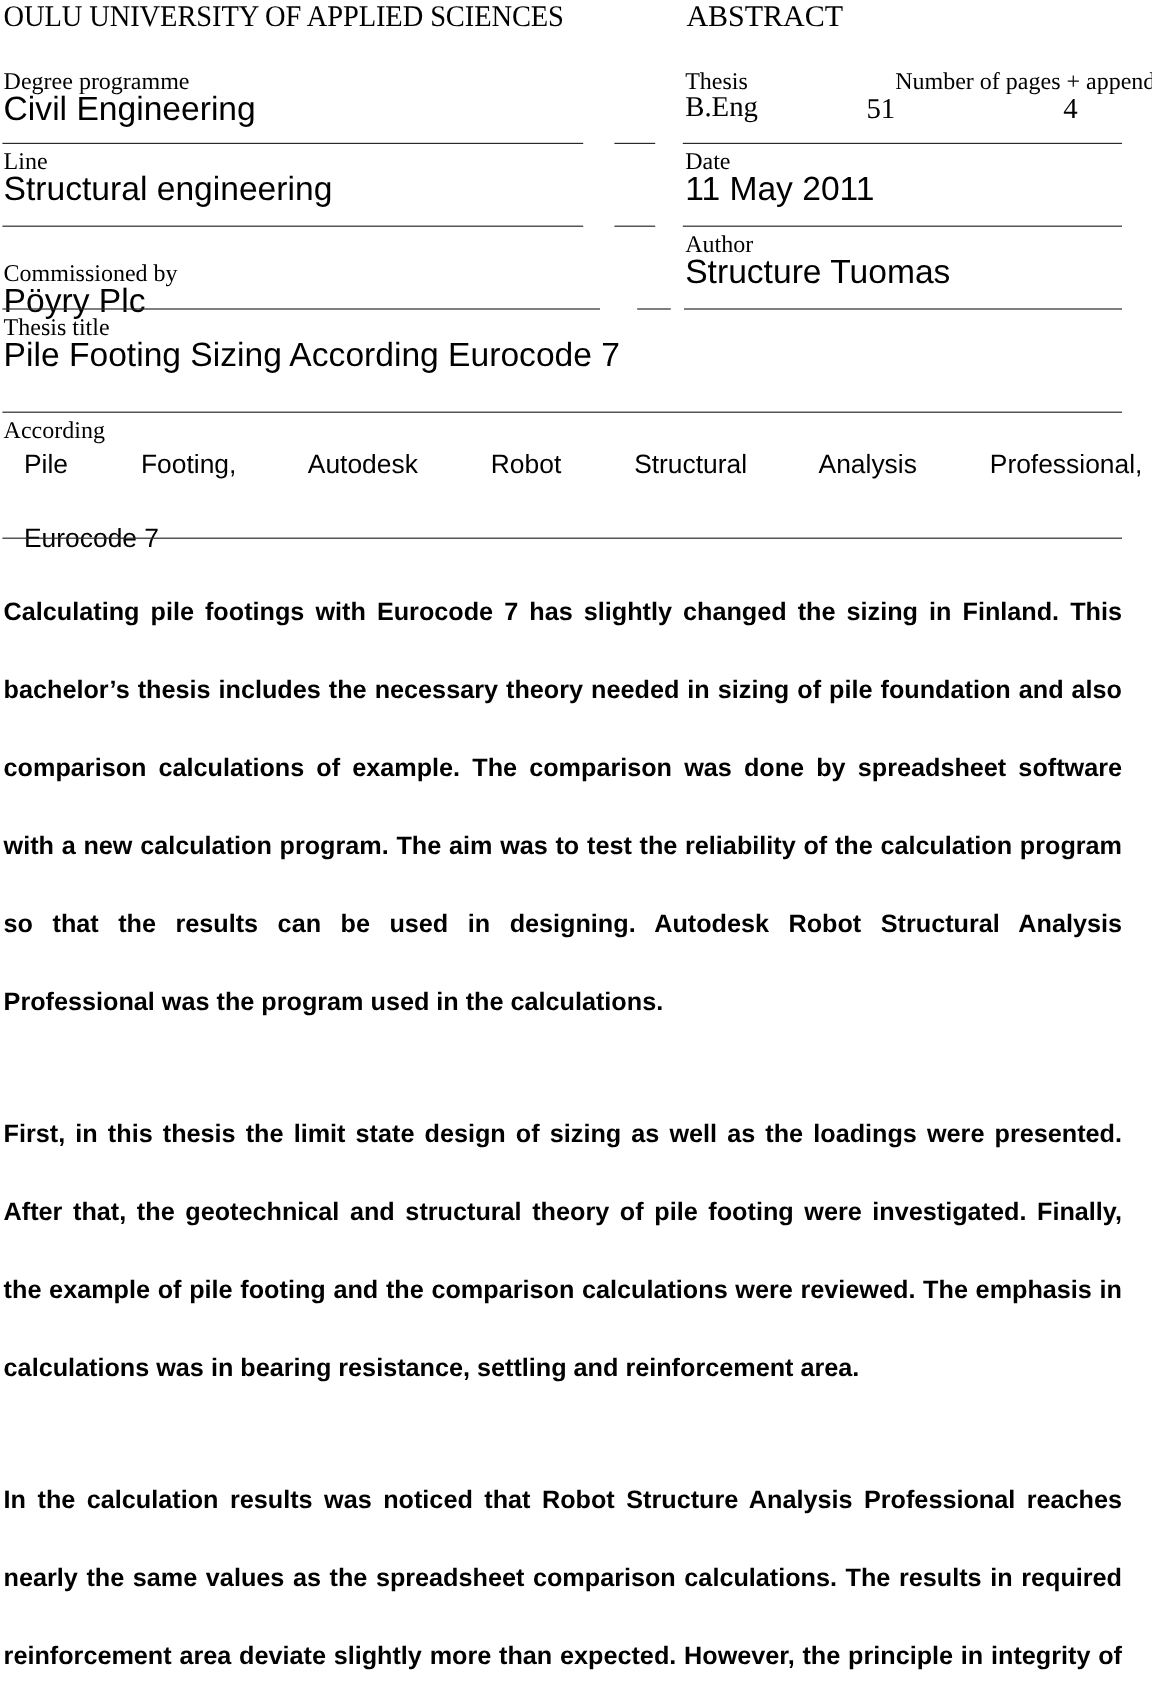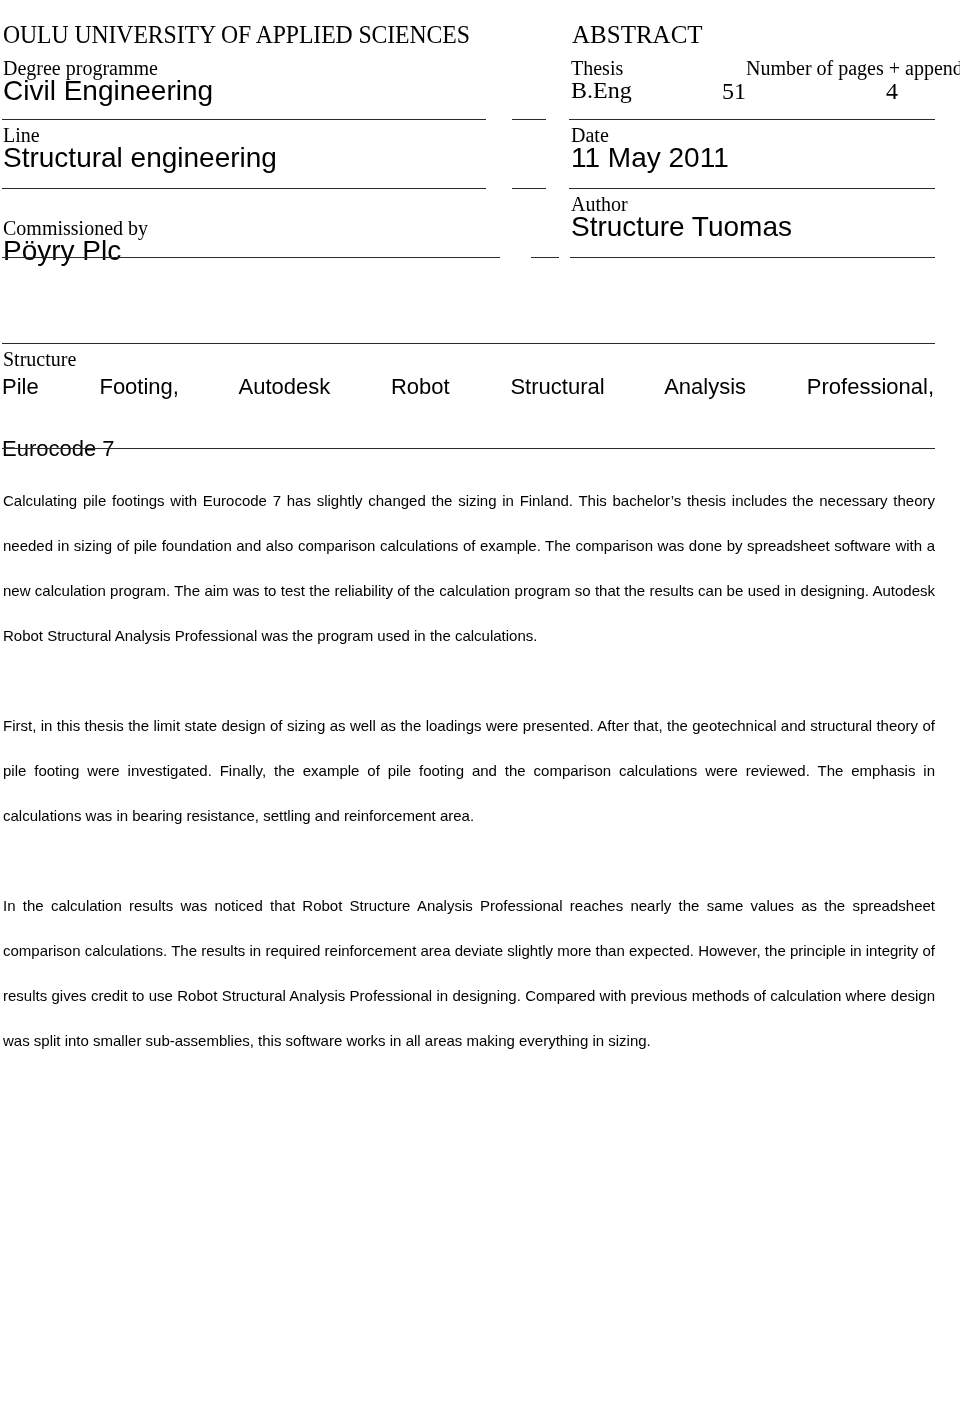--- a/index.html
+++ b/index.html
@@ -20,21 +20,21 @@
     position: relative;
     width: 960px;
     height: 1415px;
     padding: 0;
     box-sizing: border-box;
   }
 
   
   .masthead {
     position: absolute;
-    top: 20px;
+    top: 0;
     left: 0;
     width: 960px;
     height: 34px;
   }
   .masthead-org {
     position: absolute;
     left: 3px;
     top: 0;
     font-family: "Liberation Serif", serif;
     font-size: 25px;
@@ -80,21 +80,21 @@
   
   .rule {
     position: absolute;
     height: 0;
     border-top: 1.6px solid #2b2b2b;
   }
 
   
   .keywords-value {
     position: absolute;
-    left: 2px;
+    left: 20px;
     top: 371px;
     width: 932px;
     font-family: "Liberation Sans", sans-serif;
     font-size: 22px;
     line-height: 31px;
     text-align: justify;
     text-align-last: left;
   }
   .keywords-value span.kw-line {
     display: block;
@@ -111,26 +111,27 @@
 
   
   .abstract-body {
     position: absolute;
     left: 3px;
     top: 478px;
     width: 932px;
   }
   .para {
     font-family: "Liberation Sans", sans-serif;
-    font-size: 15px;
-    line-height: 45px;
+    font-size: 21px;
+    line-height: 65px;
     text-align: justify;
     text-align-last: left;
     margin: 0 0 45px 0;
     hyphens: none;
+    font-weight: bold;
   }
   .para:last-child {
     margin-bottom: 0;
   }
 </style>
 </head>
 <body>
 
 <div class="page">
 
@@ -184,25 +185,29 @@
 
   <div class="meta-field" style="left:571px; top:196px;">
     <div class="meta-label">Author</div>
     <div class="meta-value">Structure Tuomas</div>
   </div>
 
   <div class="rule" style="left:2px;  top:257px; width:498px;"></div>
   <div class="rule" style="left:531px; top:257px; width:28px;"></div>
   <div class="rule" style="left:570px; top:257px; width:365px;"></div>
 
+  <div class="meta-field" style="left:3px; top:265px;">
+    <div class="meta-label">Thesis title</div>
+    <div class="meta-value">Pile Footing Sizing According Eurocode 7</div>
+  </div>
 
   <div class="rule" style="left:2px; top:343px; width:933px;"></div>
 
   <div class="meta-field" style="left:3px; top:351px;">
-    <div class="meta-label">Structure</div>
+    <div class="meta-label">According</div>
   </div>
   <div class="keywords-value">
     <span class="kw-justify">Pile  Footing,  Autodesk  Robot  Structural  Analysis  Professional,</span>
     <span class="kw-line">Eurocode 7</span>
   </div>
 
   <div class="rule" style="left:2px; top:448px; width:933px;"></div>
 
   <div class="abstract-body">
     <p class="para">Calculating pile footings with Eurocode 7 has slightly changed the sizing in Finland. This bachelor’s thesis includes the necessary theory needed in sizing of pile foundation and also comparison calculations of example. The comparison was done by spreadsheet software with a new calculation program. The aim was to test the reliability of the calculation program so that the results can be used in designing. Autodesk Robot Structural Analysis Professional was the program used in the calculations.</p>

